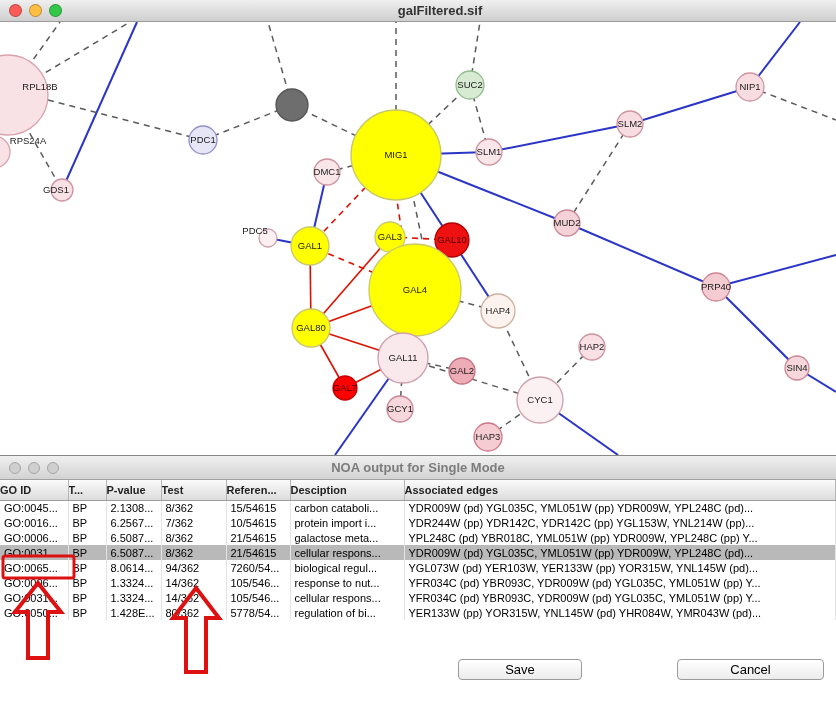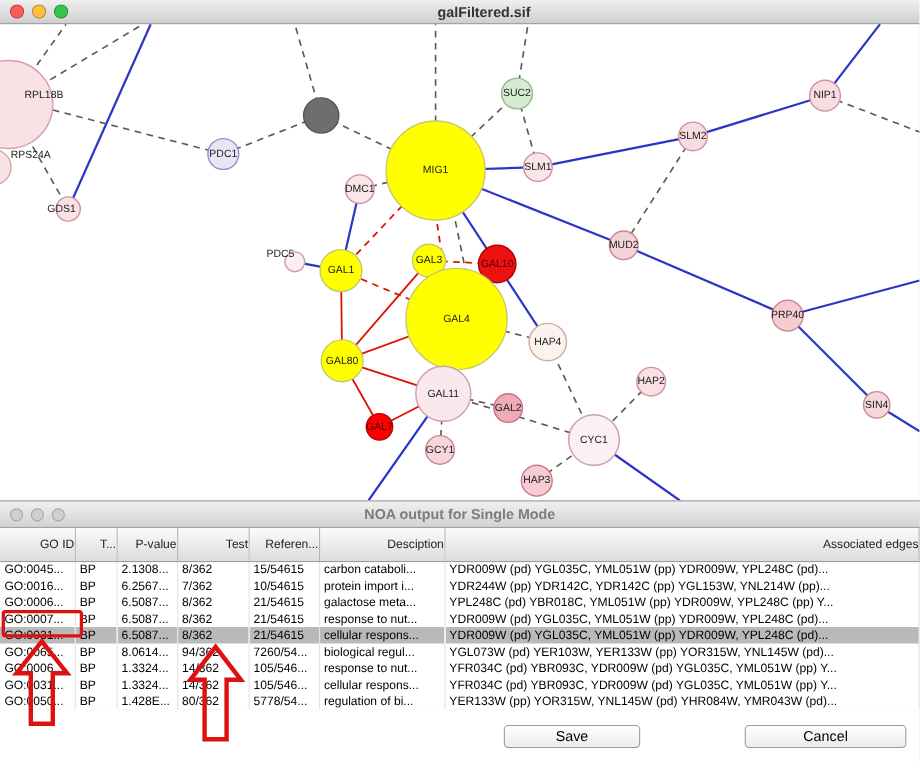--- a/index.html
+++ b/index.html
@@ -27,24 +27,24 @@
                background:linear-gradient(#f0f0f0,#d2d2d2);
                border-bottom:1px solid #a0a0a0;
                display:flex; align-items:center; justify-content:center; }
   .titlebar2 .title { font-size:13px; font-weight:bold; color:#7c7c7c; }
   .lights2 { position:absolute; left:9px; top:6px; display:flex; gap:7px; }
   .light-gray { width:12px; height:12px; border-radius:50%;
                 background:#cfcfcf; border:1px solid #a5a5a5; }
 
   table.results { width:836px; border-collapse:collapse; table-layout:fixed;
                   background:#fff; font-size:11px; }
-  table.results th { height:30px; font-weight:normal; font-size:11px; color:#222;
+  table.results th { height:20px; font-weight:bold; font-size:11px; color:#222;
                      background:linear-gradient(#fbfbfb,#dcdcdc);
                      border-right:1px solid #b5b5b5; border-bottom:1px solid #9d9d9d;
-                     text-align:right; overflow:hidden; white-space:nowrap; }
+                     text-align:left; overflow:hidden; white-space:nowrap; }
   table.results td { height:15px; padding:0 4px; color:#000;
                      overflow:hidden; white-space:nowrap; border-right:1px solid #e4e4e4; }
   table.results tr.selected td { background:#b9b9b9; }
   th:nth-child(1),td:nth-child(1){ width:68px; }
   th:nth-child(2),td:nth-child(2){ width:38px; }
   th:nth-child(3),td:nth-child(3){ width:55px;margin-left:12px; }
   th:nth-child(4),td:nth-child(4){ width:65px; }
   th:nth-child(5),td:nth-child(5){ width:64px; }
   th:nth-child(6),td:nth-child(6){ width:114px;margin-left:43px; }
   th:nth-child(7),td:nth-child(7){ width:auto; }
@@ -281,29 +281,20 @@
         </tr>
         <tr>
           <td>GO:0006...</td>
           <td>BP</td>
           <td>6.5087...</td>
           <td>8/362</td>
           <td>21/54615</td>
           <td>galactose meta...</td>
           <td>YPL248C (pd) YBR018C, YML051W (pp) YDR009W, YPL248C (pp) Y...</td>
         </tr>
-        <tr>
-          <td>GO:0007...</td>
-          <td>BP</td>
-          <td>6.5087...</td>
-          <td>8/362</td>
-          <td>21/54615</td>
-          <td>response to nut...</td>
-          <td>YDR009W (pd) YGL035C, YML051W (pp) YDR009W, YPL248C (pd)...</td>
-        </tr>
         <tr class="selected">
           <td>GO:0031...</td>
           <td>BP</td>
           <td>6.5087...</td>
           <td>8/362</td>
           <td>21/54615</td>
           <td>cellular respons...</td>
           <td>YDR009W (pd) YGL035C, YML051W (pp) YDR009W, YPL248C (pd)...</td>
         </tr>
         <tr>

